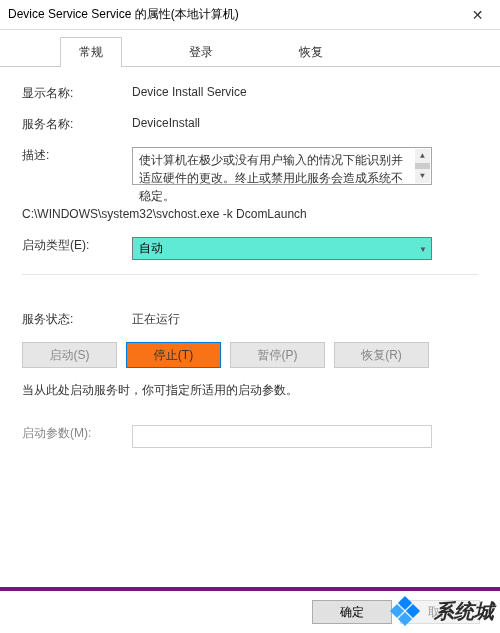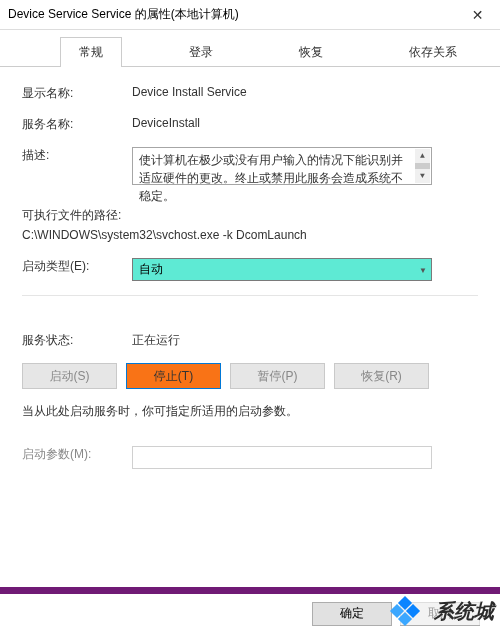--- a/index.html
+++ b/index.html
@@ -150,21 +150,21 @@
     .param-input {
       border:1px solid #d0d0d0;
       height:23px;
       width:300px;
       background:#fff;
     }
     .param-label { color:#888; width:110px; }
     .bottom-bar {
       position:absolute;
       left:0; right:0; bottom:0;
-      border-top:7px solid #701a75;
+      border-top:4px solid #701a75;
       height:46px;
       display:flex;
       align-items:center;
       justify-content:flex-end;
       padding:0 20px;
       gap:8px;
     }
     .bottom-btn {
       width:80px; height:24px;
       border:1px solid #adadad;
@@ -201,21 +201,20 @@
   <span class="titlebar-title">Device Service Service 的属性(本地计算机)</span>
   <div class="close-btn">
     <span>✕</span>
   </div>
 </div>
 
 <div class="tabs">
   <div class="tab active">常规</div>
   <div class="tab">登录</div>
   <div class="tab">恢复</div>
-  <div class="tab">依存关系</div>
 </div>
 
 <div class="content">
 
   <div class="row">
     <div class="label-col">显示名称:</div>
     <div class="value-col">Device Install Service</div>
   </div>
 
   <div class="row">
@@ -228,21 +227,20 @@
     <div class="desc-box">
       <span style="display:block;width:275px;">使计算机在极少或没有用户输入的情况下能识别并适应硬件的更改。终止或禁用此服务会造成系统不稳定。</span>
       <div class="scroll-track"></div>
       <div class="scroll-arrow up">▲</div>
       <div class="scroll-thumb"></div>
       <div class="scroll-arrow down">▼</div>
     </div>
   </div>
 
   <div style="height:8px"></div>
-  <div class="exe-label">可执行文件的路径:</div>
   <div class="exe-path">C:\WINDOWS\system32\svchost.exe -k DcomLaunch</div>
 
   <div class="row">
     <div class="label-col">启动类型(E):</div>
     <div class="select-wrap">
       <div class="select">
         <span>自动</span>
         <span class="select-arrow">▼</span>
       </div>
     </div>

